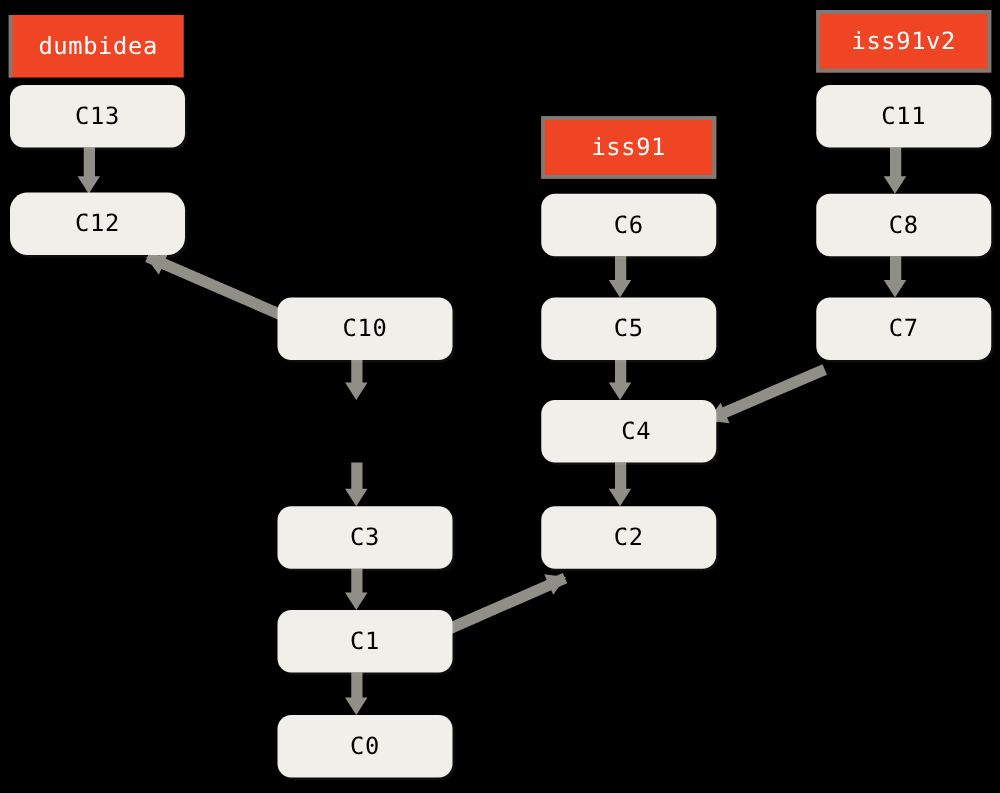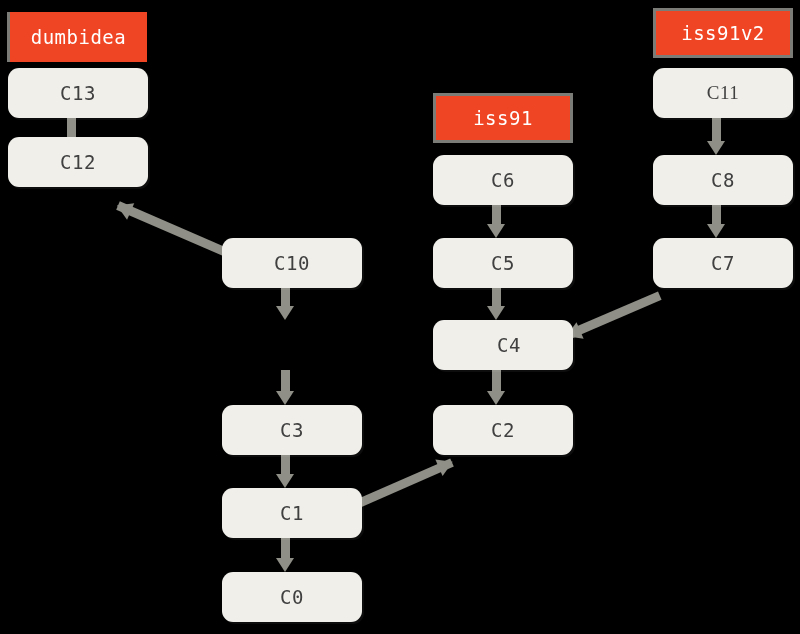--- a/index.html
+++ b/index.html
@@ -19,21 +19,21 @@
   .commit {
     position: absolute;
     width: 140px;
     height: 50px;
     background: #f0efea;
     border-radius: 11px;
     box-sizing: border-box;
     display: flex;
     align-items: center;
     justify-content: center;
-    color: #404040;
+    color: #000000;
     font-size: 19px;
     letter-spacing: 0.5px;
     box-shadow: 2px 2px 0 rgba(255,255,255,0.05);
     z-index: 3;
   }
 
   
   .branch {
     position: absolute;
     width: 140px;
@@ -143,28 +143,28 @@
     </div>
     <div class="varrow" style="left: 706px; top: 118px; width: 20px; height: 37px;">
       <div class="stem" style="height: 25px;"></div>
       <div class="head"></div>
     </div>
     <div class="varrow" style="left: 706px; top: 205px; width: 20px; height: 33px;">
       <div class="stem" style="height: 21px;"></div>
       <div class="head"></div>
     </div>
     <div class="commit" style="left: 8px; top: 68px;">C13</div>
-    <div class="commit" style="left: 8px; top: 137px;">C12</div>
+    <div class="commit" style="left: 8px; top: 154px; border-radius: 14px;">C12</div>
     <div class="commit" style="left: 222px; top: 238px;">C10</div>
     <div class="commit" style="left: 222px; top: 405px;">C3</div>
     <div class="commit" style="left: 222px; top: 488px;">C1</div>
     <div class="commit" style="left: 222px; top: 572px;">C0</div>
     <div class="commit" style="left: 433px; top: 155px;">C6</div>
     <div class="commit" style="left: 433px; top: 238px;">C5</div>
     <div class="commit" style="left: 433px; top: 320px; padding-left: 12px;">C4</div>
     <div class="commit" style="left: 433px; top: 405px;">C2</div>
-    <div class="commit" style="left: 653px; top: 68px; font-family: Liberation Serif, serif;">C11</div>
+    <div class="commit" style="left: 653px; top: 68px;">C11</div>
     <div class="commit" style="left: 653px; top: 155px;">C8</div>
     <div class="commit" style="left: 653px; top: 238px;">C7</div>
     <div class="branch" style="left: 7px; top: 12px;">dumbidea</div>
     <div class="branch bordered" style="left: 433px; top: 93px; text-align: center;">iss91</div>
     <div class="branch bordered" style="left: 653px; top: 8px;">iss91v2</div>
   </div>
 
 </body></html>

